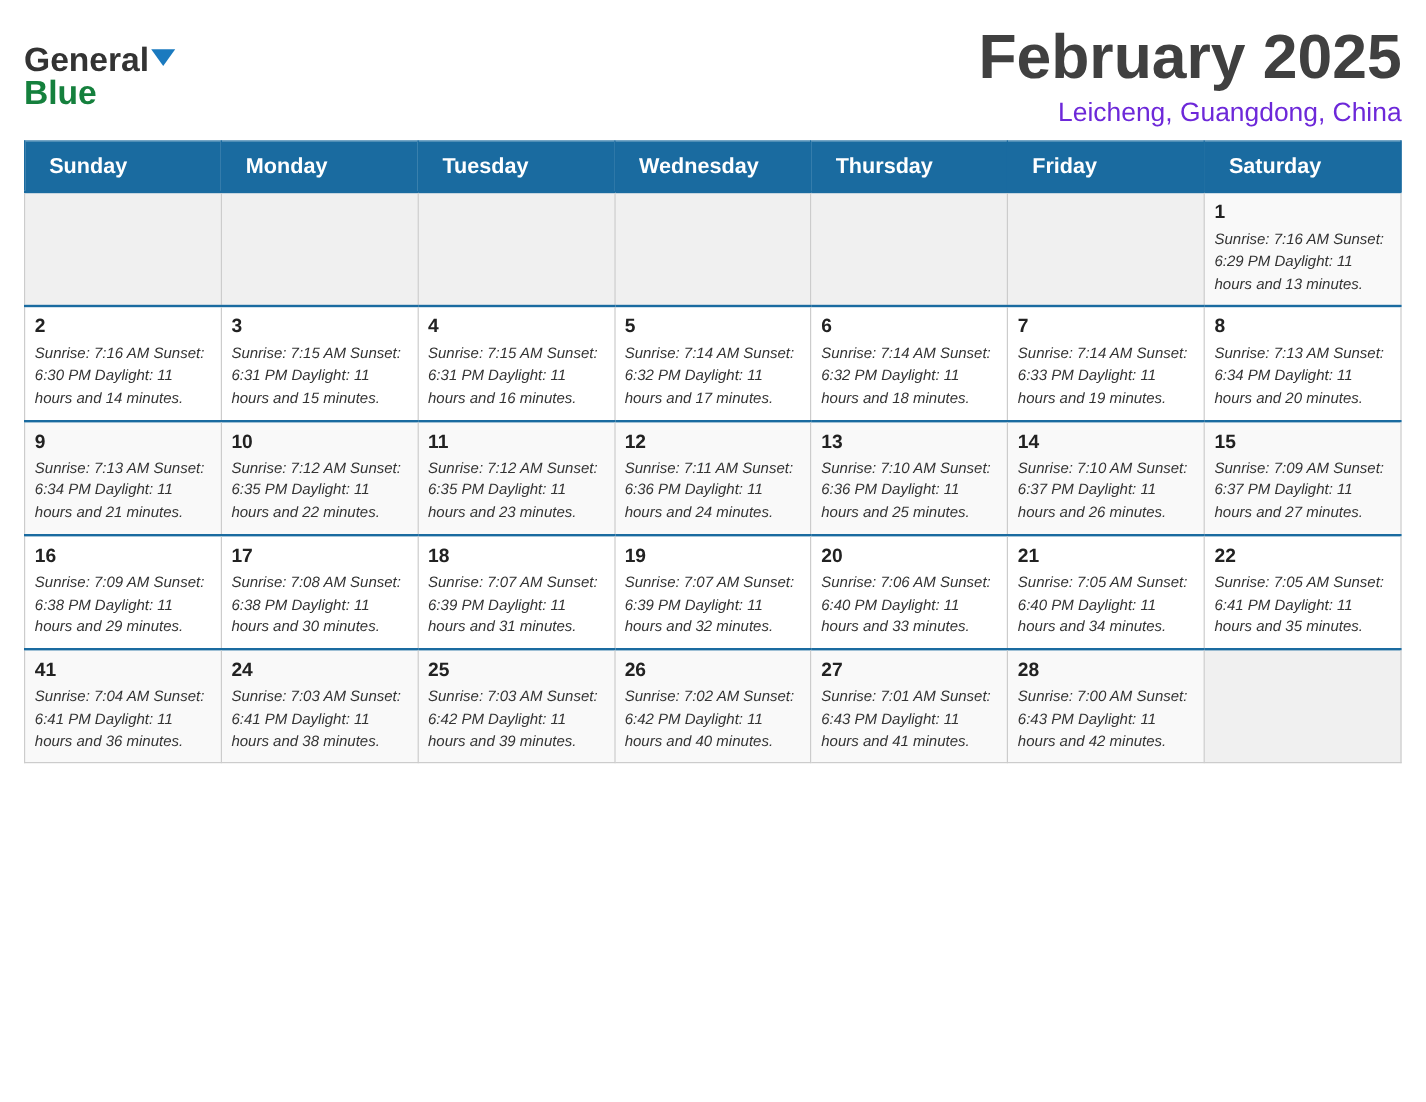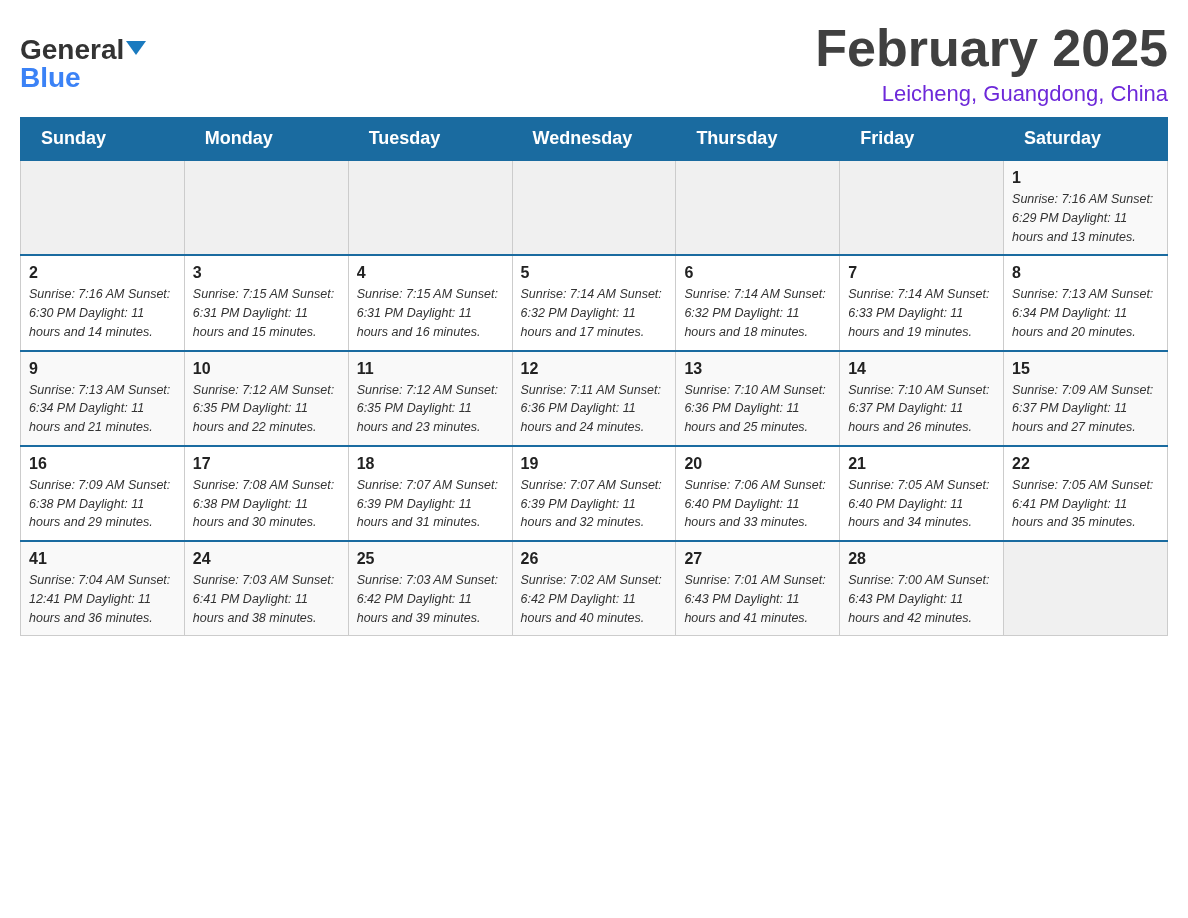--- a/index.html
+++ b/index.html
@@ -23,21 +23,21 @@
     }
     .logo-general {
       font-size: 28px;
       font-weight: bold;
       color: #333;
       line-height: 1;
     }
     .logo-blue {
       font-size: 28px;
       font-weight: bold;
-      color: #3b82f6;
+      color: #15803d;
       line-height: 1;
     }
     .logo-triangle {
       display: inline-block;
       width: 0;
       height: 0;
       border-left: 10px solid transparent;
       border-right: 10px solid transparent;
       border-top: 14px solid #1a7abf;
       margin-left: 2px;
@@ -282,21 +282,21 @@
           <span class="day-number">22</span>
           <div class="day-info">Sunrise: 7:05 AM
 Sunset: 6:41 PM
 Daylight: 11 hours and 35 minutes.</div>
         </td>
       </tr>
       <tr>
         <td class="top-border">
           <span class="day-number">41</span>
           <div class="day-info">Sunrise: 7:04 AM
-Sunset: 12:41 PM
+Sunset: 6:41 PM
 Daylight: 11 hours and 36 minutes.</div>
         </td>
         <td class="top-border">
           <span class="day-number">24</span>
           <div class="day-info">Sunrise: 7:03 AM
 Sunset: 6:41 PM
 Daylight: 11 hours and 38 minutes.</div>
         </td>
         <td class="top-border">
           <span class="day-number">25</span>

